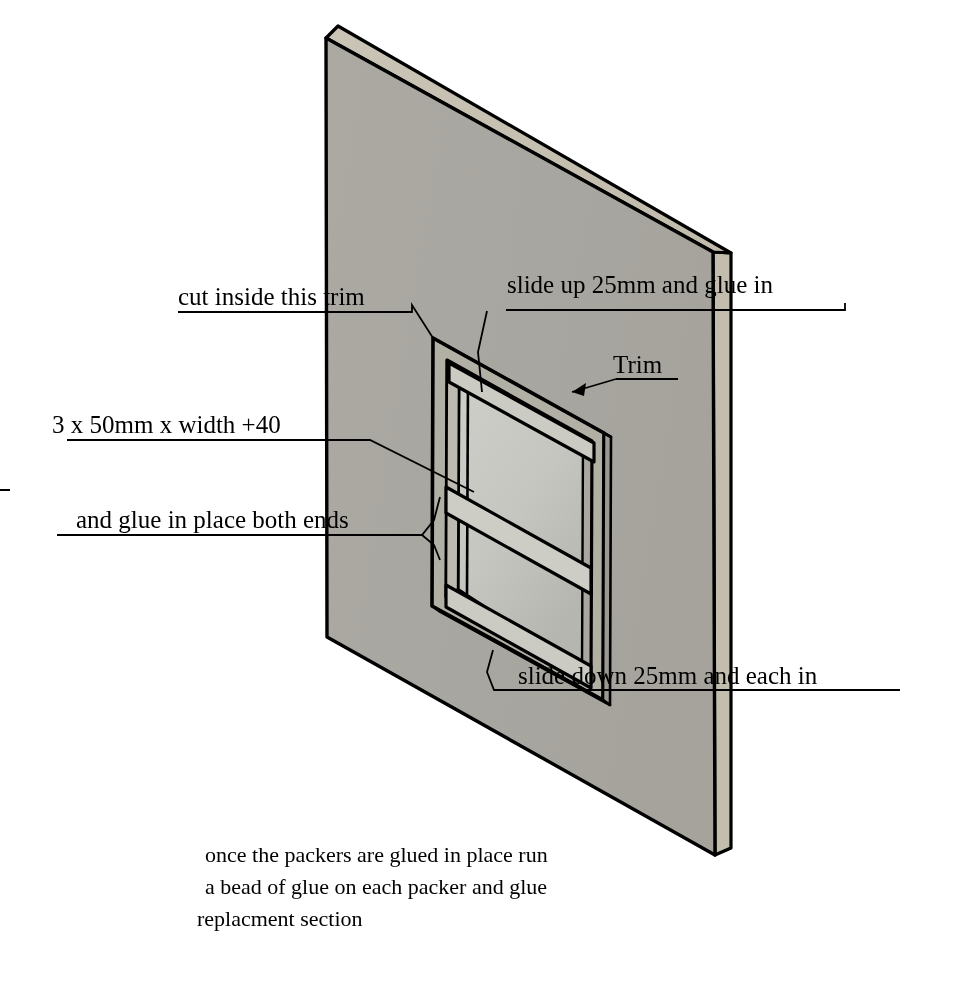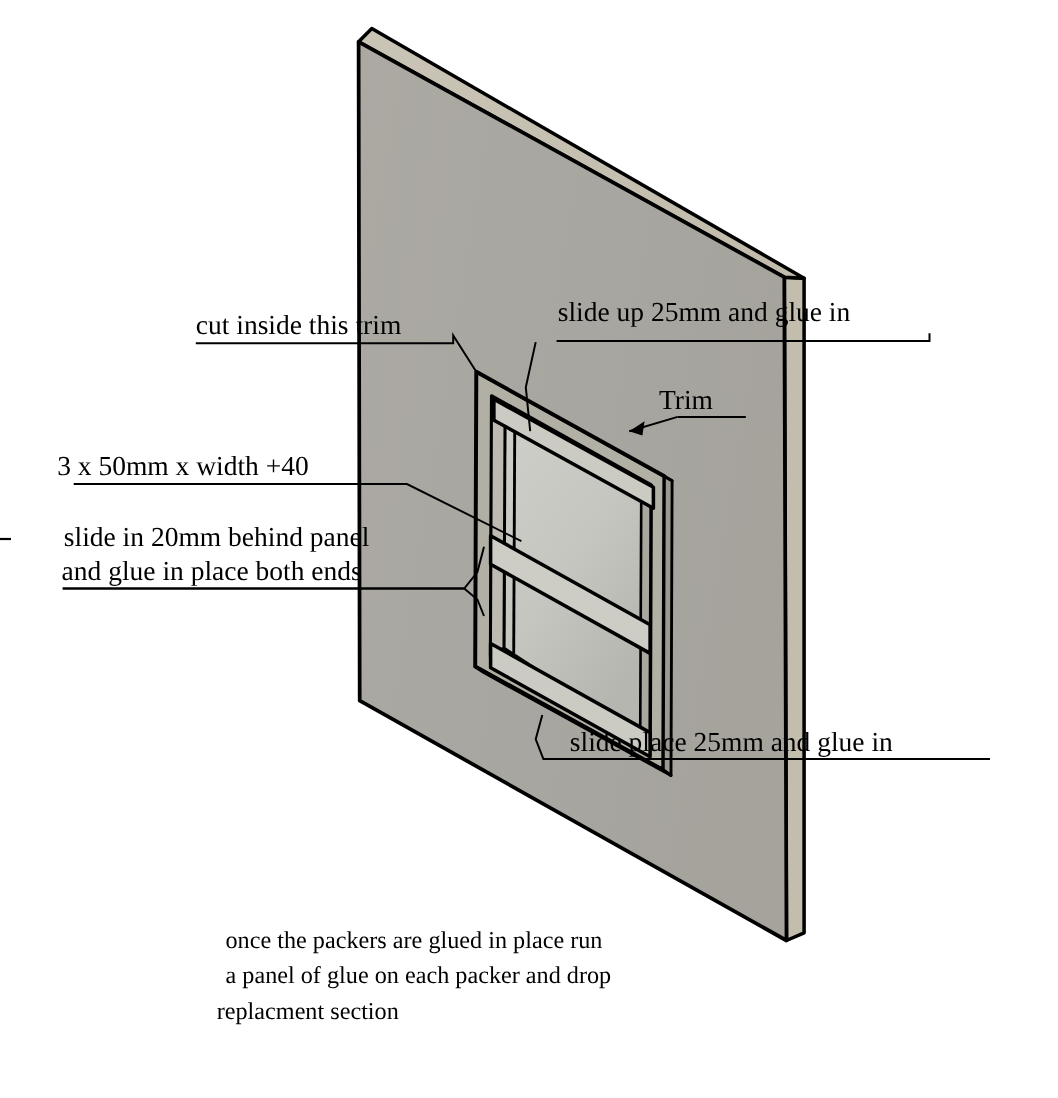--- a/index.html
+++ b/index.html
@@ -145,27 +145,26 @@
     <g>
       <line x1="0" y1="490" x2="10" y2="490" stroke="#000" stroke-width="2"></line>
     </g>
 
   </svg>
 
   <div class="lbl" style="left:178px; top:282px;">cut inside this trim</div>
 
   <div class="lbl" style="left:507px; top:270px;">slide up 25mm and glue in</div>
 
-  <div class="lbl" style="left:599px; top:350px;">Trim</div>
+  <div class="lbl" style="left:613px; top:350px;">Trim</div>
 
   <div class="lbl" style="left:52px; top:410px;">3 x 50mm x width +40</div>
 
-  <div class="lbl" style="left:58px; top:474px;">slide in 20mm behind panel</div>
 
-  <div class="lbl" style="left:56px; top:505px;">and glue in place both ends</div>
+  <div class="lbl" style="left:76px; top:505px;">and glue in place both ends</div>
 
-  <div class="lbl" style="left:518px; top:661px;">slide place 25mm and glue in</div>
+  <div class="lbl" style="left:518px; top:661px;">slide down 25mm and each in</div>
 
   <div class="note-block" style="left:205px; top:840px;">once the packers are glued in place run</div>
-  <div class="note-block" style="left:205px; top:872px;">a panel of glue on each packer and drop</div>
+  <div class="note-block" style="left:205px; top:872px;">a bead of glue on each packer and glue</div>
   <div class="note-block" style="left:197px; top:904px;">replacment section</div>
 
 </div>
 
 </body></html>

